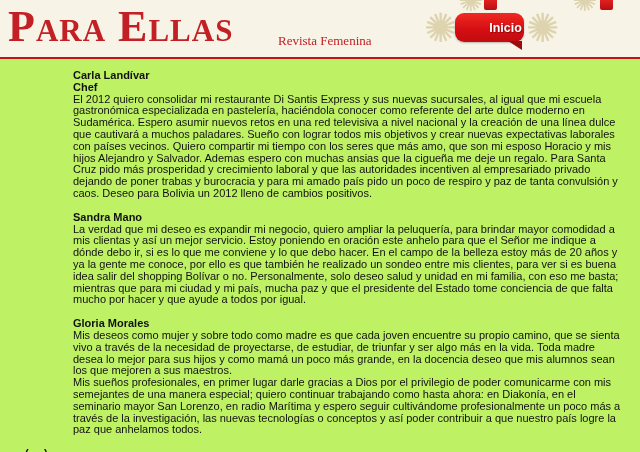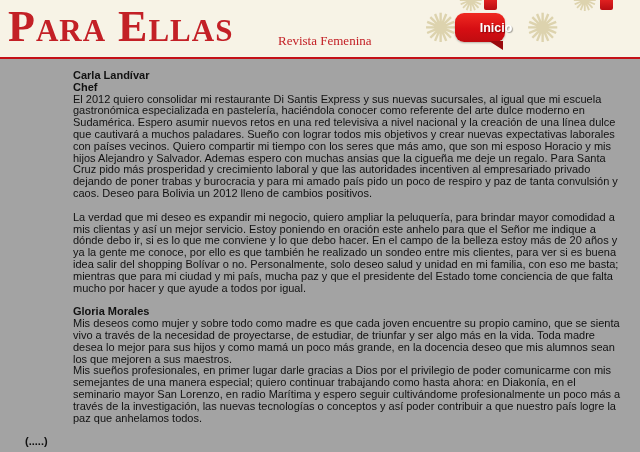--- a/index.html
+++ b/index.html
@@ -1,19 +1,19 @@
 <!DOCTYPE html>
 <html><head>
 <meta charset="utf-8">
 <style>
   * { margin:0; padding:0; box-sizing:border-box; }
   html,body { background:#ffffff; }
   .page {
     position:relative; width:640px; height:452px; overflow:hidden;
-    background:#a3a3a3; font-family:"Liberation Sans","DejaVu Sans",sans-serif;
+    background:#bef264; font-family:"Liberation Sans","DejaVu Sans",sans-serif;
   }
   
   .header {
     position:relative; width:640px; height:57px;
     background:#f7f3e6; overflow:hidden;
   }
   .logo-main {
     position:absolute; left:8px; top:1px;
     font-family:"Liberation Serif","DejaVu Serif",serif;
     font-weight:bold; font-variant:small-caps;
@@ -44,21 +44,21 @@
   .nav-btn {
     position:absolute; top:13px; height:29px; z-index:3;
     background:linear-gradient(180deg,#ef2a21 0%,#d60e13 55%,#c00c10 100%);
     border-radius:9px; border:none; cursor:pointer;
     display:flex; align-items:center; justify-content:center;
     color:#ffffff; font-weight:bold; font-size:12.5px;
     font-family:"Liberation Sans","DejaVu Sans",sans-serif;
     text-shadow:1px 1px 1px rgba(0,0,0,.35);
     box-shadow:0 1px 2px rgba(0,0,0,.25);
   }
-  .nav-btn.inicio { left:455px; width:50px;padding-left:32px; }
+  .nav-btn.inicio { left:455px; width:69px;padding-left:32px; }
   .nav-btn.staff  { left:562px; width:56px; }
   .ribbon-fold {
     position:absolute; right:2px; bottom:-8px;
     width:0; height:0;
     border-top:9px solid #9a0b0e;
     border-left:14px solid transparent;
   }
   .divider { width:640px; height:2px; background:#c41017; }
   
   .content {
@@ -97,20 +97,21 @@
 
   <main class="content">
 
     <section class="bio-block">
       <div class="person-name">Carla Landívar</div>
       <div class="person-role">Chef</div>
       <p class="para">El 2012 quiero consolidar mi restaurante Di Santis Express y sus nuevas sucursales, al igual que mi escuela gastronómica especializada en pastelería, haciéndola conocer como referente del arte dulce moderno en Sudamérica. Espero asumir nuevos retos en una red televisiva a nivel nacional y la creación de una línea dulce que cautivará a muchos paladares. Sueño con lograr todos mis objetivos y crear nuevas expectativas laborales con países vecinos. Quiero compartir mi tiempo con los seres que más amo, que son mi esposo Horacio y mis hijos Alejandro y Salvador. Ademas espero con muchas ansias que la cigueña me deje un regalo. Para Santa Cruz pido más prosperidad y crecimiento laboral y que las autoridades incentiven al empresariado privado dejando de poner trabas y burocracia y para mi amado país pido un poco de respiro y paz de tanta convulsión y caos. Deseo para Bolivia un 2012 lleno de cambios positivos.</p>
     </section>
 
     <section class="bio-block">
+      <div class="person-name">Sandra Mano</div>
       <p class="para">La verdad que mi deseo es expandir mi negocio, quiero ampliar la peluquería, para brindar mayor comodidad a mis clientas y así un mejor servicio. Estoy poniendo en oración este anhelo para que el Señor me indique a dónde debo ir, si es lo que me conviene y lo que debo hacer. En el campo de la belleza estoy más de 20 años y ya la gente me conoce, por ello es que también he realizado un sondeo entre mis clientes, para ver si es buena idea salir del shopping Bolívar o no. Personalmente, solo deseo salud y unidad en mi familia, con eso me basta; mientras que para mi ciudad y mi país, mucha paz y que el presidente del Estado tome conciencia de que falta mucho por hacer y que ayude a todos por igual.</p>
     </section>
 
     <section class="bio-block">
       <div class="person-name">Gloria Morales</div>
       <p class="para">Mis deseos como mujer y sobre todo como madre es que cada joven encuentre su propio camino, que se sienta vivo a través de la necesidad de proyectarse, de estudiar, de triunfar y ser algo más en la vida. Toda madre desea lo mejor para sus hijos y como mamá un poco más grande, en la docencia deseo que mis alumnos sean los que mejoren a sus maestros.</p>
       <p class="para">Mis sueños profesionales, en primer lugar darle gracias a Dios por el privilegio de poder comunicarme con mis semejantes de una manera especial; quiero continuar trabajando como hasta ahora: en Diakonía, en el seminario mayor San Lorenzo, en radio Marítima y espero seguir cultivándome profesionalmente un poco más a través de la investigación, las nuevas tecnologías o conceptos y así poder contribuir a que nuestro país logre la paz que anhelamos todos.</p>
     </section>
 
     <div class="ellipsis">(.....)</div>

